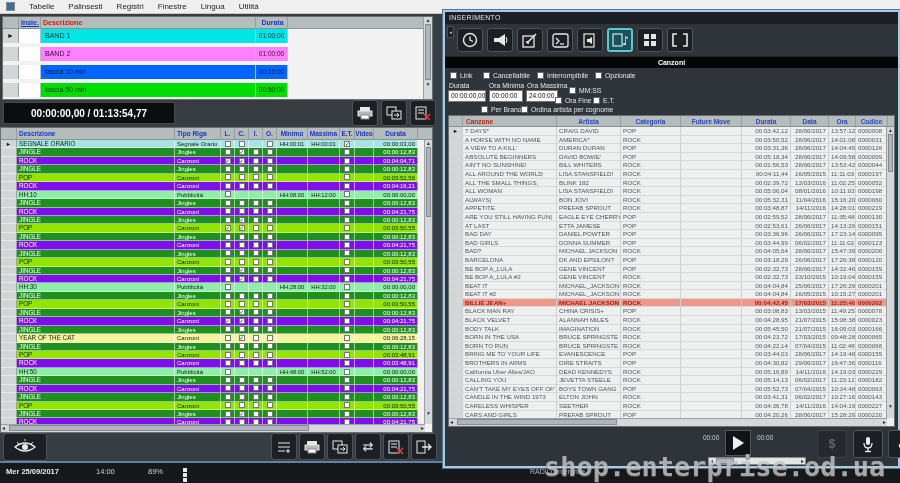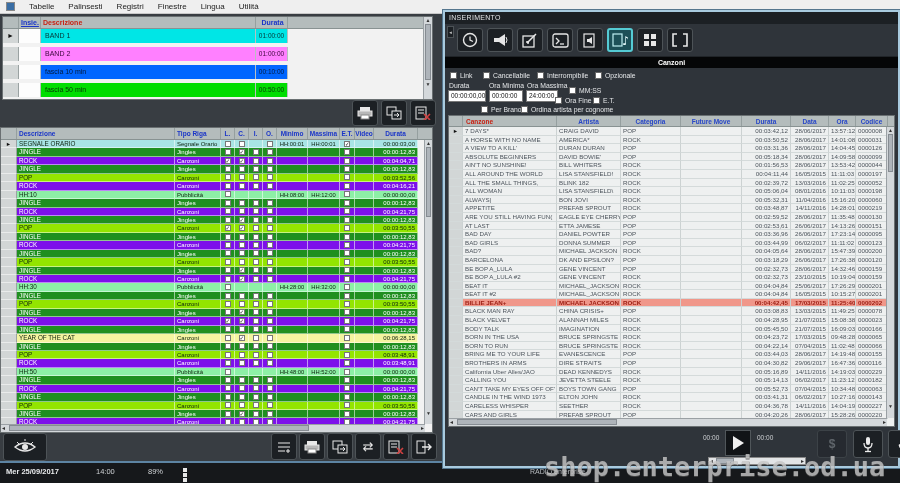--- a/index.html
+++ b/index.html
@@ -161,20 +161,21 @@
           <div class="b-cell selcol" style="width: 16px; background: rgb(210, 214, 214); text-align: center; font-size: 7px;"></div>
           <div class="b-cell" style="width: 22px; background: rgb(253, 253, 253);"></div>
           <div class="b-cell" style="width: 215px; background: rgb(0, 221, 0); color: rgb(6, 53, 6); padding-left: 4px;">fascia 50 min</div>
           <div class="b-cell" style="width: 32px; background: rgb(0, 221, 0); color: rgb(6, 53, 6); text-align: center; font-size: 6.5px;">00:50:00</div>
         </div>
       </div>
     <div class="bands-vscroll">▲<div class="thumb" style="height:56px;margin:1px"></div>▼</div>
   </div>
 
   <div class="timebar">
+    <div class="timebox">00:00:00,00 / 01:13:54,77</div>
     <div class="tb-btn" style="left:352px">
       <svg width="16" height="14" viewBox="0 0 16 14">
           <rect x="3" y="1" width="10" height="4" fill="#e8e8e8"></rect>
           <rect x="1" y="5" width="14" height="5" fill="#b8b8b8" stroke="#e8e8e8"></rect>
           <rect x="4" y="9" width="8" height="4" fill="#fff" stroke="#888"></rect>
         </svg>
     </div>
     <div class="tb-btn" style="left:381px">
       <svg width="16" height="14" viewBox="0 0 16 14">
           <rect x="1" y="1" width="9" height="8" fill="none" stroke="#e8e8e8"></rect>

